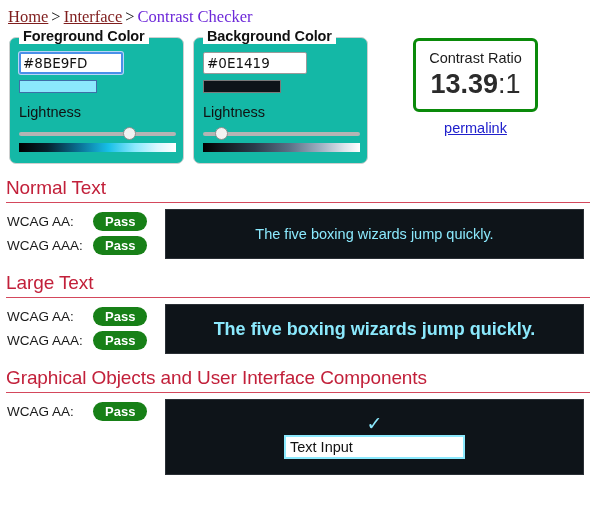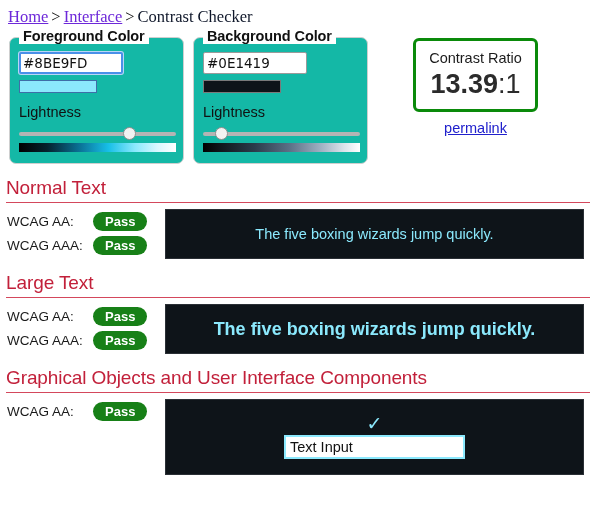--- a/index.html
+++ b/index.html
@@ -18,29 +18,29 @@
   
   .breadcrumb {
     font-family: "Liberation Serif", serif;
     font-size: 16.5px;
     padding: 6px 0 0 8px;
     line-height: 22px;
     white-space: nowrap;
     color: #111111;
   }
   .breadcrumb a {
+    color: #7f1d1d;
+    text-decoration: underline;
+  }
+  .breadcrumb .sep {
+    color: #111111;
+    padding: 0 3px;
+  }
+  .breadcrumb .current {
     color: #6d28d9;
-    text-decoration: underline;
-  }
-  .breadcrumb .sep {
-    color: #111111;
-    padding: 0 3px;
-  }
-  .breadcrumb .current {
-    color: #0f172a;
   }
 
   
   .top-row {
     display: flex;
     align-items: flex-start;
     padding: 9px 0 0 0;
   }
 
   .panel {

